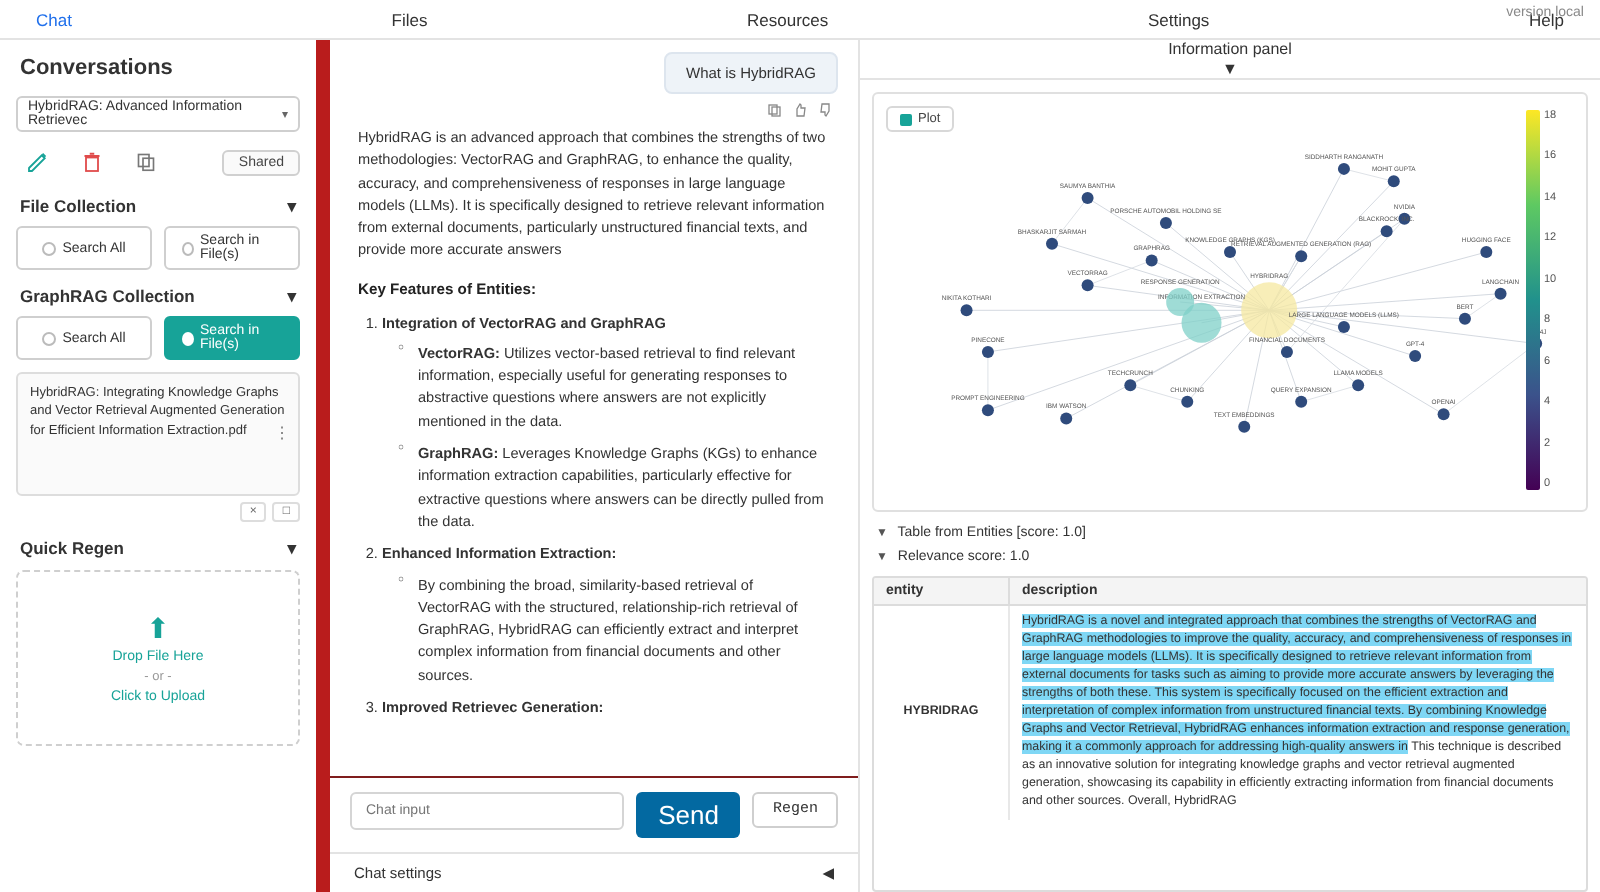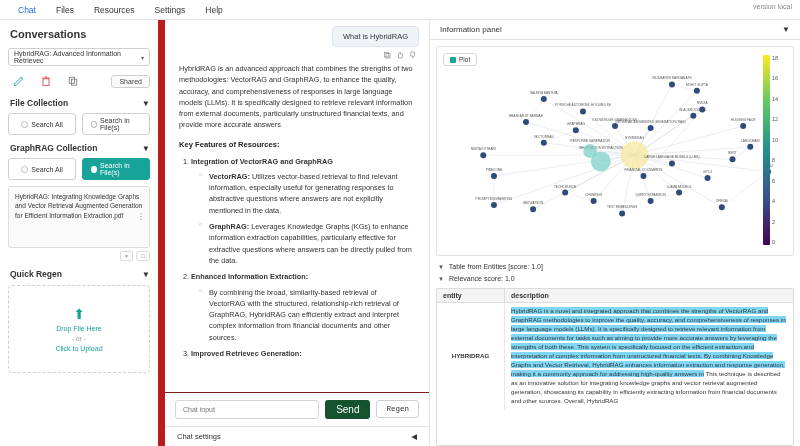--- a/index.html
+++ b/index.html
@@ -14,20 +14,21 @@
   }
   
   .menubar {
     height: 20px;
     border-bottom: 1px solid #e3e3e3;
     display: flex;
     align-items: center;
     padding: 0 8px;
     background: #fff;
     position: relative;
+    justify-content: space-between;
   }
   .menu-item {
     font-size: 8.5px;
     color: #333;
     padding: 2px 10px;
     cursor: pointer;
   }
   .menu-item.active { color: #1f6feb; }
   .version {
     position: absolute;
@@ -213,22 +214,22 @@
     border: 1px solid #d5d5d5;
     border-radius: 3px;
     font-size: 7px;
     padding: 0 7px;
     color: #333;
     outline: none;
     background:#fff;
     font-family: "Liberation Sans", sans-serif;
   }
   .send-btn {
-    background: #14532d; color:#fff; border:none; border-radius:3px;
-    font-size: 10px; padding: 4px 11px; cursor:pointer;
+    background: #0369a1; color:#fff; border:none; border-radius:3px;
+    font-size: 13px; padding: 4px 11px; cursor:pointer;
     font-family: "Liberation Sans", sans-serif;
   }
   .regen-btn {
     background: #fff; color:#333; border:1px solid #cfcfcf; border-radius:3px;
     font-size: 7.5px; padding: 4px 9px; cursor:pointer;
     font-family: Liberation Mono, monospace;
   }
   .chat-settings {
     border-top: 1px solid #e3e3e3;
     height: 20px;
@@ -243,21 +244,21 @@
     display: flex;
     flex-direction: column;
     background: #fff;
     min-width:0;
   }
   .right-head {
     height: 20px;
     border-bottom: 1px solid #e3e3e3;
     display:flex; align-items:center; justify-content:space-between;
     padding: 0 10px;
-    font-size: 8px; color:#333;
+    font-size: 8px; color:#333;flex-direction:column;
   }
   .graph-wrap {
     margin: 6px 6px 0 6px;
     border: 1px solid #e0e0e0;
     border-radius: 3px;
     position: relative;
     height: 210px;
     background: #fff;
     overflow: hidden;
   }
@@ -430,21 +431,21 @@
       </span>
       <span>
         <svg width="8" height="8" viewBox="0 0 16 16">
             <path d="M11 2v7l-3 5-1-1v-3H3l1-8z" fill="none" stroke="#888" stroke-width="1.3"></path>
           </svg>
       </span>
     </div>
 
     <div class="answer">
       <p>HybridRAG is an advanced approach that combines the strengths of two methodologies: VectorRAG and GraphRAG, to enhance the quality, accuracy, and comprehensiveness of responses in large language models (LLMs). It is specifically designed to retrieve relevant information from external documents, particularly unstructured financial texts, and provide more accurate answers</p>
-      <h4>Key Features of Resources:</h4>
+      <h4>Key Features of Entities:</h4>
       <ol>
         <li>
           <span class="b">Integration of VectorRAG and GraphRAG</span>
           <ul>
             <li>
               <span class="b">VectorRAG:</span><span> Utilizes vector-based retrieval to find relevant information, especially useful for generating responses to abstractive questions where answers are not explicitly mentioned in the data.</span>
             </li>
             <li>
               <span class="b">GraphRAG:</span><span> Leverages Knowledge Graphs (KGs) to enhance information extraction capabilities, particularly effective for extractive questions where answers can be directly pulled from the data.</span>
             </li>

